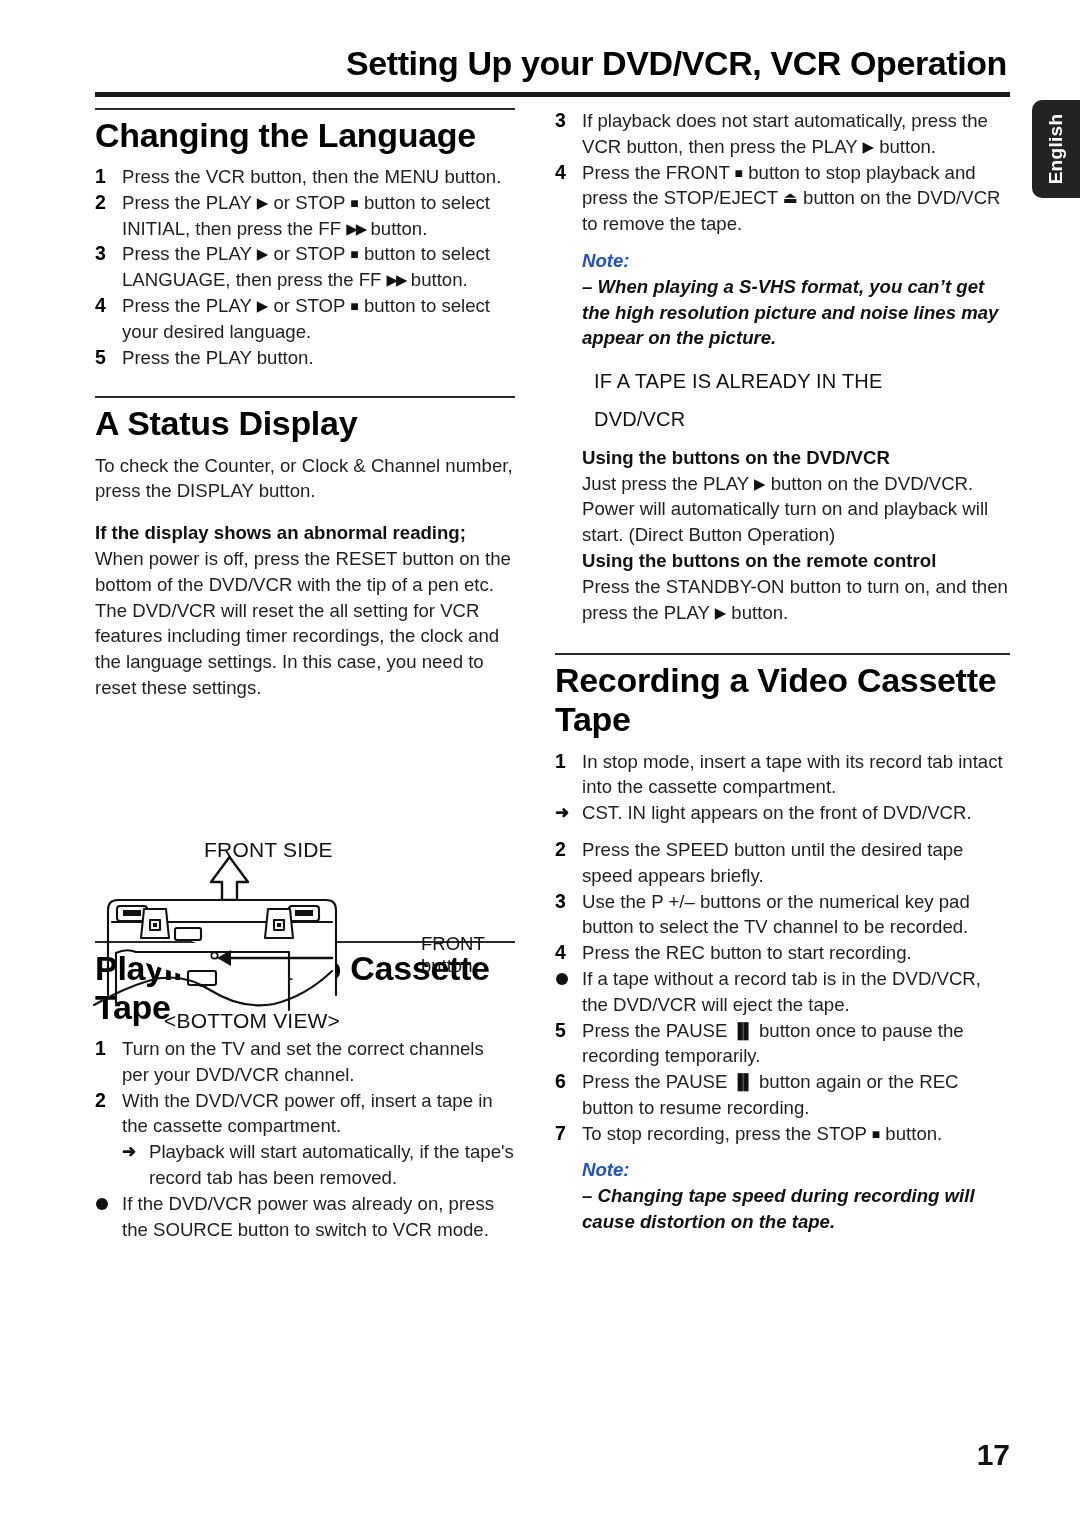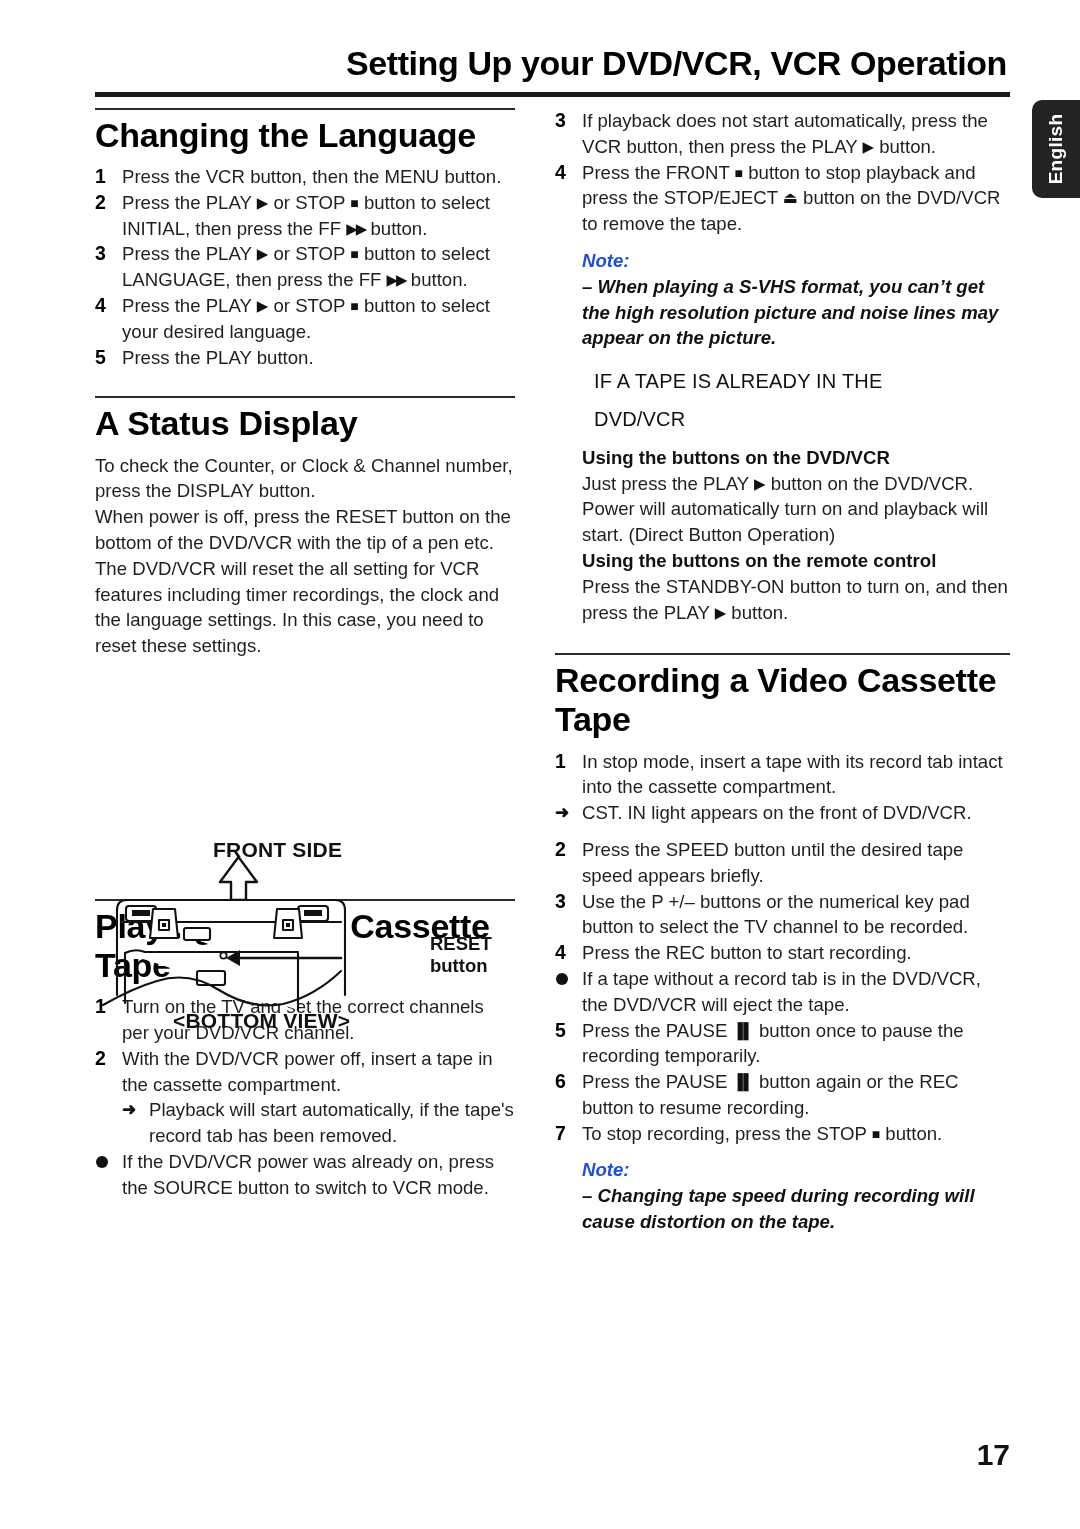--- a/index.html
+++ b/index.html
@@ -182,25 +182,24 @@
         vertical-align: 1px; color: #111; }
   .gl-play::before { content: "\25B6"; }
   .gl-stop::before { content: "\25A0"; font-size: 14px; }
   .gl-ff::before   { content: "\25B6\25B6"; letter-spacing: -2px; }
   .gl-eject::before{ content: "\23CF"; font-size: 16px; }
   .gl-pause::before{ content: "\2590\258C"; letter-spacing: 0px; font-size: 15px; }
 
   
   #reset-figure {
     position: absolute;
-    left: 93px;
+    left: 84px;
     top: 838px;
     width: 420px;
     height: 210px;
-    font-weight: bold;
   }
   #fig-front-label {
     position: absolute;
     left: 120px;
     top: 0px;
     font-size: 21px;
     color: #111;
     letter-spacing: 0.2px;
   }
   #fig-bottom-label {
@@ -266,20 +265,21 @@
 
     <div class="step">
       <span class="num">5</span><span>Press the PLAY button.</span>
     </div>
   </div>
 
   <div class="section" style="margin-top:26px;">
     <div class="sec-rule"></div>
     <div class="sec-title">A Status Display</div>
     <div class="para">To check the Counter, or Clock &amp; Channel number, press the DISPLAY button.</div>
+    <div class="bold-head" style="margin-top:16px;">If the display shows an abnormal reading;</div>
     <div class="para">When power is off, press the RESET button on the bottom of the DVD/VCR with the tip of a pen etc. The DVD/VCR will reset the all setting for VCR features including timer recordings, the clock and the language settings. In this case, you need to reset these settings.</div>
   </div>
 
   <div class="section" style="margin-top:240px;">
     <div class="sec-rule"></div>
     <div class="sec-title">Playing a Video Cassette Tape</div>
 
     <div class="step">
       <span class="num">1</span><span>Turn on the TV and set the correct channels per your DVD/VCR channel.</span>
     </div>
@@ -292,21 +292,21 @@
     <div class="step" style="">
       <span class="dot"></span><span>If the DVD/VCR power was already on, press the SOURCE button to switch to VCR mode.</span>
     </div>
   </div>
 </div>
 
 <div id="reset-figure">
   <div id="fig-front-label">FRONT SIDE</div>
   <div id="fig-bottom-label">&lt;BOTTOM VIEW&gt;</div>
   <div id="fig-reset-label">
-    <div>RESET</div>
+    <div>FRONT</div>
     <div>button</div>
   </div>
 
   <svg width="420" height="210" viewBox="0 0 420 210">
     <g fill="none" stroke="#111" stroke-width="2.1" stroke-linejoin="round" stroke-linecap="round">
 
       <path d="M138 62 L138 44 L127 44 L145.5 19 L164 44 L153 44 L153 62 Z" fill="#fff" stroke="#111" stroke-width="2.4"></path>
 
       <path d="M24 72 Q24 62 34 62 L242 62 Q252 62 252 72 L252 157" fill="#fff"></path>
       <line x1="24" y1="72" x2="24" y2="157"></line>

